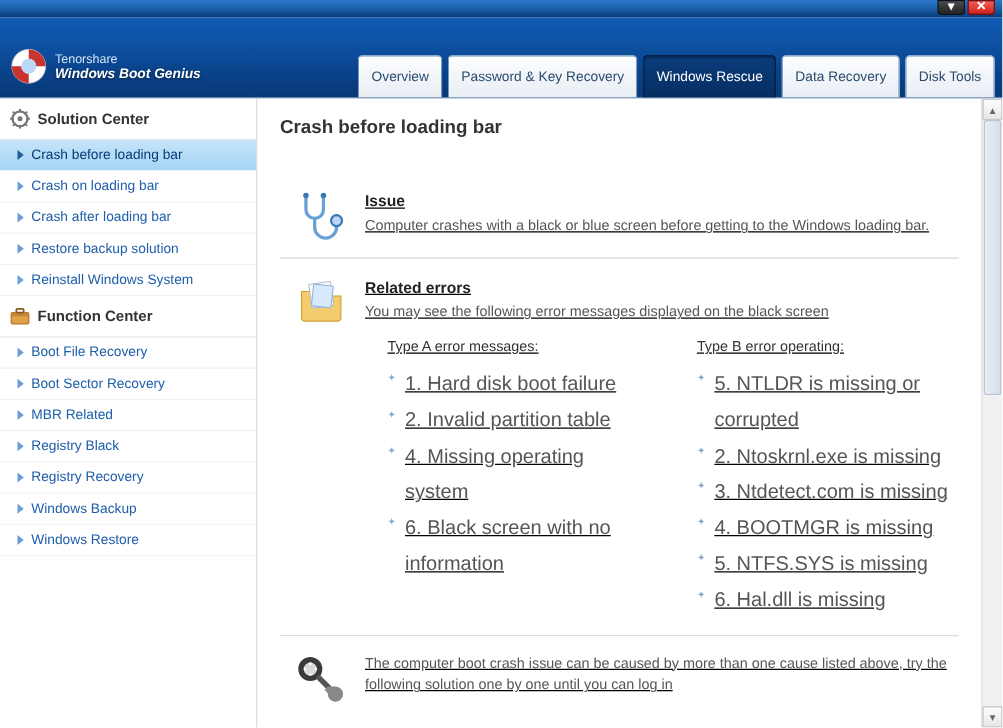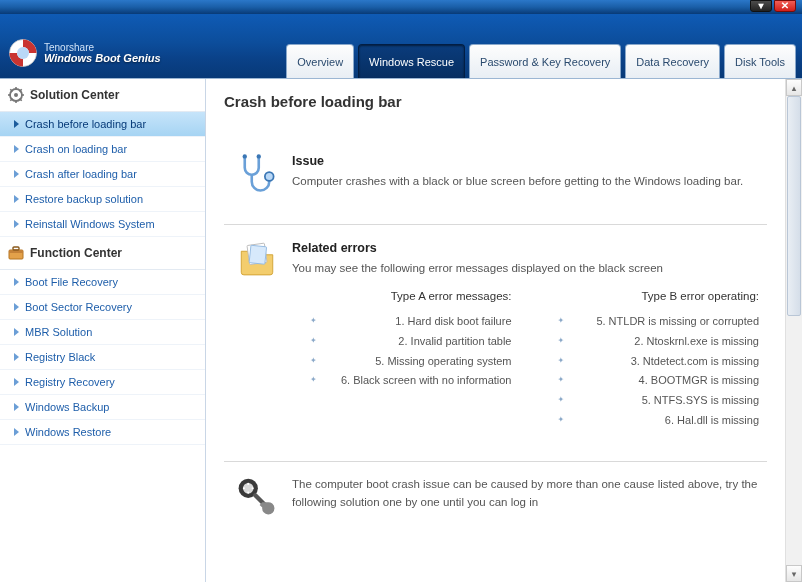--- a/index.html
+++ b/index.html
@@ -156,22 +156,23 @@
   }
   .content h1 {
     font-size: 15px;
     font-weight: bold;
     color: #333;
     margin-bottom: 28px;
   }
   .block {
     display: flex;
     border-bottom: 1px solid #d9d9d9;
-    padding: 14px 8px 30px 12px;
+    padding: 14px 8px 12px 12px;
     gap: 14px;
+    text-decoration: underline;
   }
   .block.noborder { border-bottom: none; padding-bottom: 8px;}
   .block-icon {
     width: 42px;
     height: 42px;
     flex-shrink: 0;
     display: flex;
     align-items: flex-start;
     justify-content: center;
   }
@@ -180,32 +181,31 @@
     display: block;
     color: #222;
     font-size: 12.5px;
     margin-bottom: 2px;
   }
   .err-cols {
     display: flex;
     gap: 46px;
     margin-top: 10px;
     padding-left: 18px;
-    text-align: right;
   }
   .err-col { flex: 1; }
   .err-col .col-title {
     color: #333;
     font-size: 11.5px;
     margin-bottom: 6px;
   }
   .err-col ul { list-style: none; }
   .err-col li {
     color: #555;
-    font-size: 11px;
+    font-size: 16px;
     line-height: 1.8;
     padding-left: 14px;
     position: relative;
   }
   .err-col li::before {
     content: "✦";
     position: absolute;
     left: 0;
     font-size: 8px;
     color: #8aa8c8;
@@ -256,25 +256,25 @@
     </span>
     <div class="brand-text">
       <small>Tenorshare</small>
       <strong>Windows Boot Genius</strong>
     </div>
   </div>
   <div class="tabs">
     <div class="tab">
         <span>Overview</span>
       </div>
+    <div class="tab">
+        <span>Password &amp; Key Recovery</span>
+      </div>
     <div class="tab active">
         <span>Windows Rescue</span>
-      </div>
-    <div class="tab">
-        <span>Password &amp; Key Recovery</span>
       </div>
     <div class="tab">
         <span>Data Recovery</span>
       </div>
     <div class="tab">
         <span>Disk Tools</span>
       </div>
   </div>
 </div>
 
@@ -330,21 +330,21 @@
     <div class="nav-item">
         <span class="nav-caret"></span>
         <span>Boot File Recovery</span>
       </div>
     <div class="nav-item">
         <span class="nav-caret"></span>
         <span>Boot Sector Recovery</span>
       </div>
     <div class="nav-item">
         <span class="nav-caret"></span>
-        <span>MBR Solution</span>
+        <span>MBR Related</span>
       </div>
     <div class="nav-item">
         <span class="nav-caret"></span>
         <span>Registry Black</span>
       </div>
     <div class="nav-item">
         <span class="nav-caret"></span>
         <span>Registry Recovery</span>
       </div>
     <div class="nav-item">
@@ -387,21 +387,21 @@
         </div>
         <div class="block-body">
           <strong class="title">Related errors</strong>
           <span>You may see the following error messages displayed on the black screen</span>
           <div class="err-cols">
             <div class="err-col">
               <div class="col-title">Type A error messages:</div>
               <ul>
                 <li>1. Hard disk boot failure</li>
                 <li>2. Invalid partition table</li>
-                <li>5. Missing operating system</li>
+                <li>4. Missing operating system</li>
                 <li>6. Black screen with no information</li>
               </ul>
             </div>
             <div class="err-col">
               <div class="col-title">Type B error operating:</div>
               <ul>
                 <li>5. NTLDR is missing or corrupted</li>
                 <li>2. Ntoskrnl.exe is missing</li>
                 <li>3. Ntdetect.com is missing</li>
                 <li>4. BOOTMGR is missing</li>

